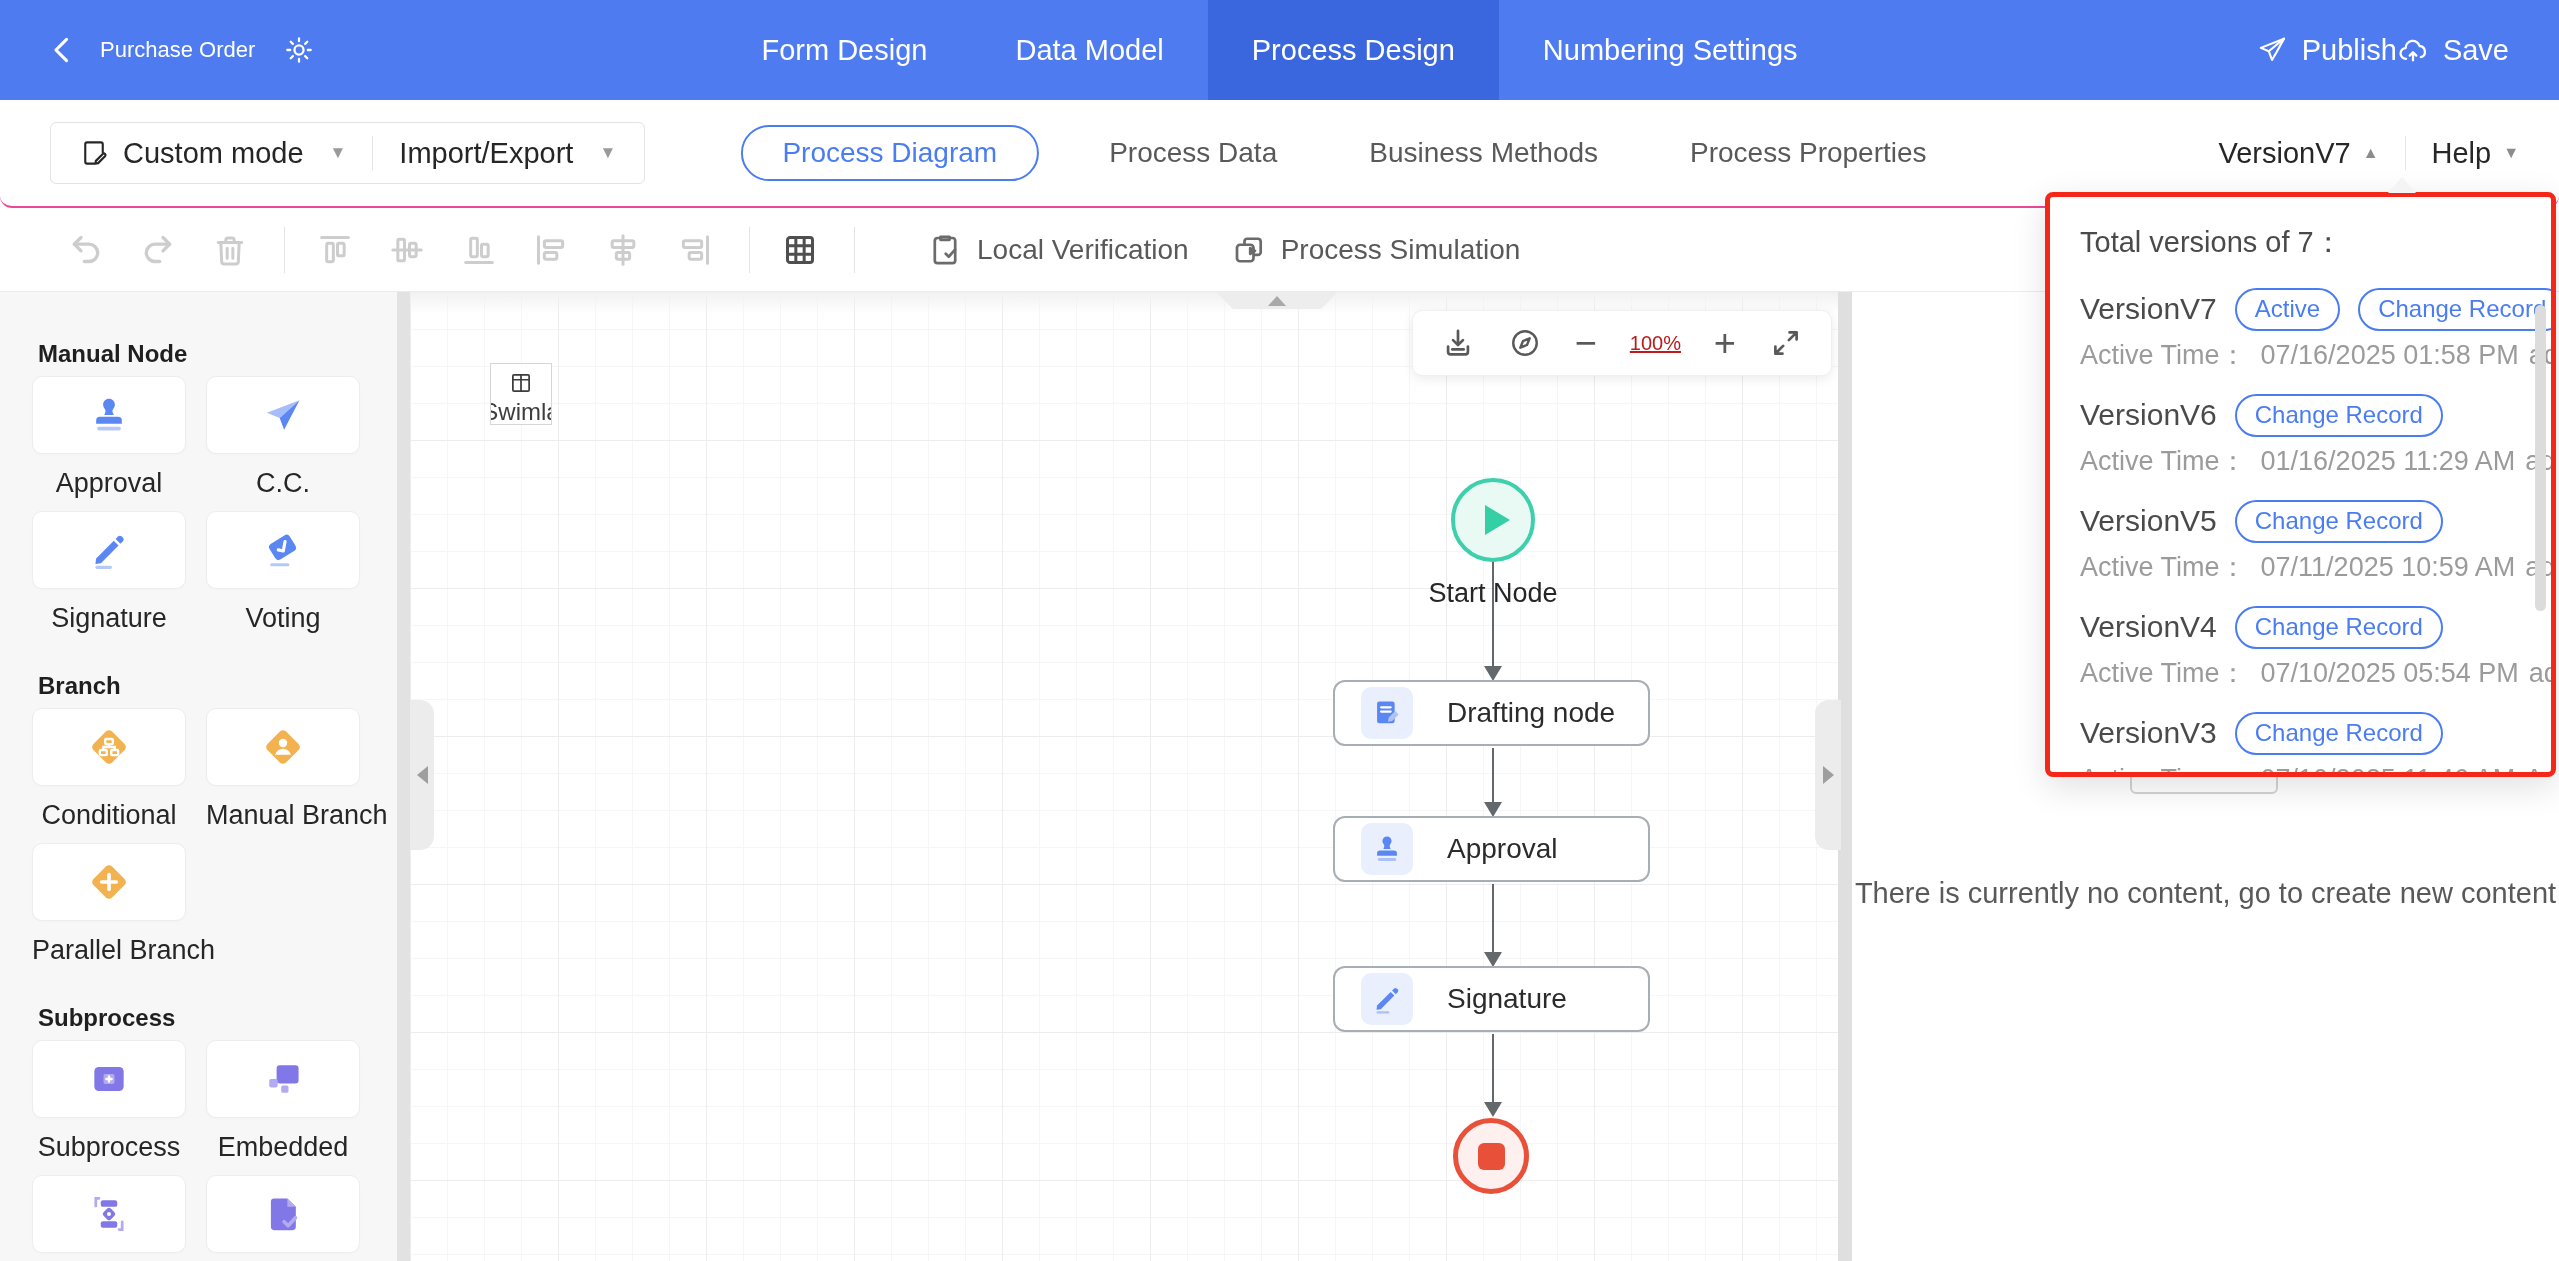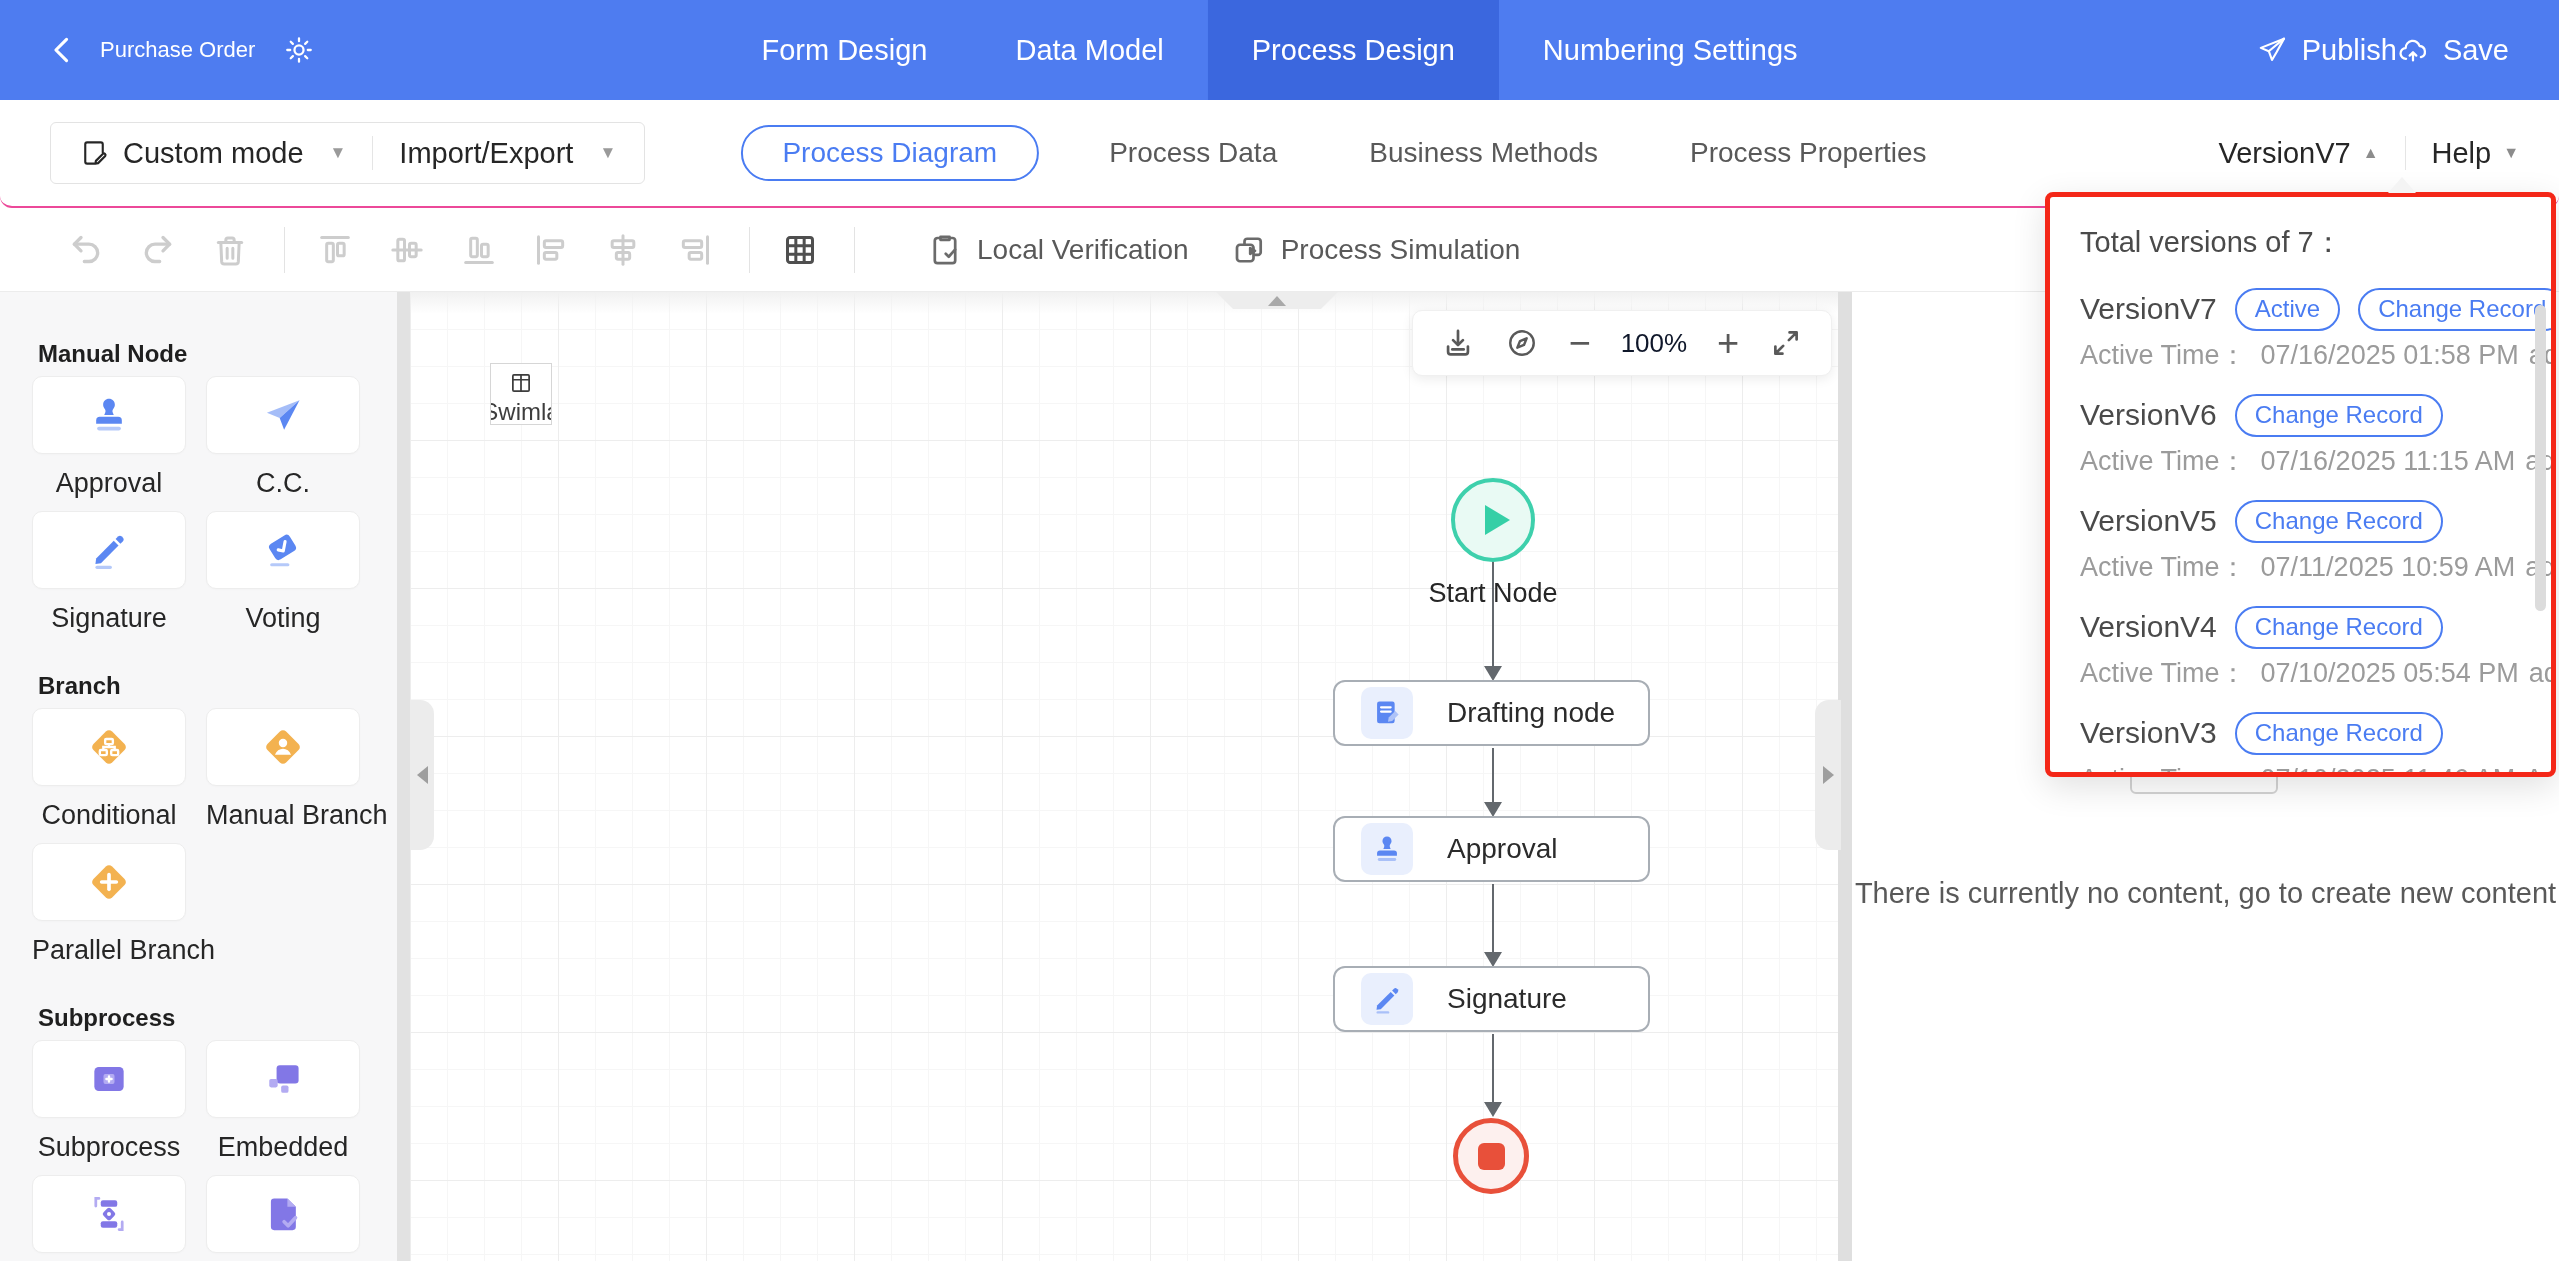--- a/index.html
+++ b/index.html
@@ -69,21 +69,21 @@
   .canvas-topshade { position:absolute; top:0; left:0; right:0; height:22px; background:linear-gradient(#f1f1f1, rgba(255,255,255,0)); }
   .swimlane-btn { position:absolute; left:80px; top:71px; width:62px; height:62px; border:1px solid #d6d6d6; background:rgba(255,255,255,.85); display:flex; flex-direction:column; align-items:center; padding-top:6px; overflow:hidden; cursor:pointer; }
   .swimlane-btn svg { width:26px; height:26px; color:#3d3d3d; flex:none; }
   .swimlane-label { font-size:24px; color:#3d3d3d; margin-top:2px; white-space:nowrap; }
   .top-handle { position:absolute; left:806px; top:0; width:122px; height:17px; background:#ededed; clip-path:polygon(0 0,100% 0,86% 100%,14% 100%); display:flex; align-items:center; justify-content:center; cursor:pointer; }
   .tri-up { width:0; height:0; border-left:9px solid transparent; border-right:9px solid transparent; border-bottom:10px solid #a9a9a9; }
   .zoom-toolbar { position:absolute; left:1002px; top:18px; width:420px; height:66px; background:#fff; border:1px solid #f0f0f0; border-radius:10px; box-shadow:0 3px 12px rgba(0,0,0,.08); display:flex; align-items:center; justify-content:space-between; padding:0 28px; }
   .zoom-toolbar .zbtn { color:#595959; cursor:pointer; display:flex; align-items:center; }
   .zoom-toolbar svg { width:34px; height:34px; }
   .zoom-sign { font-size:38px; color:#595959; line-height:1; font-weight:400; }
-  .zoom-level { font-size:26px; color:#0f172a; }
+  .zoom-level { font-size:20px; color:#b91c1c;text-decoration:underline; }
 
   .flow-node-circle { position:absolute; border-radius:50%; display:flex; align-items:center; justify-content:center; cursor:pointer; }
   .start-circle { left:1041px; top:186px; width:84px; height:84px; border:4px solid #3ed0ac; background:#e9faf4; }
   .play-tri { width:0; height:0; border-top:15px solid transparent; border-bottom:15px solid transparent; border-left:25px solid #35cfa6; margin-left:9px; }
   .node-label { position:absolute; font-size:27px; color:#262626; text-align:center; }
   .start-label { left:1003px; top:286px; width:160px; }
   .edge { position:absolute; width:2px; background:#63686d; }
   .edge-head { position:absolute; width:0; height:0; border-left:9px solid transparent; border-right:9px solid transparent; border-top:15px solid #63686d; }
   .flow-box { position:absolute; left:923px; width:317px; height:66px; background:#fff; border:2px solid #a8aeb5; border-radius:12px; display:flex; align-items:center; padding-left:26px; cursor:pointer; }
   .flow-chip { width:52px; height:52px; border-radius:10px; background:#e9effd; display:flex; align-items:center; justify-content:center; margin-right:34px; flex:none; }
@@ -539,21 +539,21 @@
         </div>
       </div>
 
       <div class="version-row">
         <div class="version-name-line">
           <span class="version-name">VersionV6</span>
           <span class="badge">Change Record</span>
         </div>
         <div class="version-time-line">
           <span>Active Time：</span>
-          <span class="vt-time">07/16/2025 11:15 AM</span>
+          <span class="vt-time">01/16/2025 11:29 AM</span>
           <span class="vt-user">admin2</span>
         </div>
       </div>
 
       <div class="version-row">
         <div class="version-name-line">
           <span class="version-name">VersionV5</span>
           <span class="badge">Change Record</span>
         </div>
         <div class="version-time-line">

